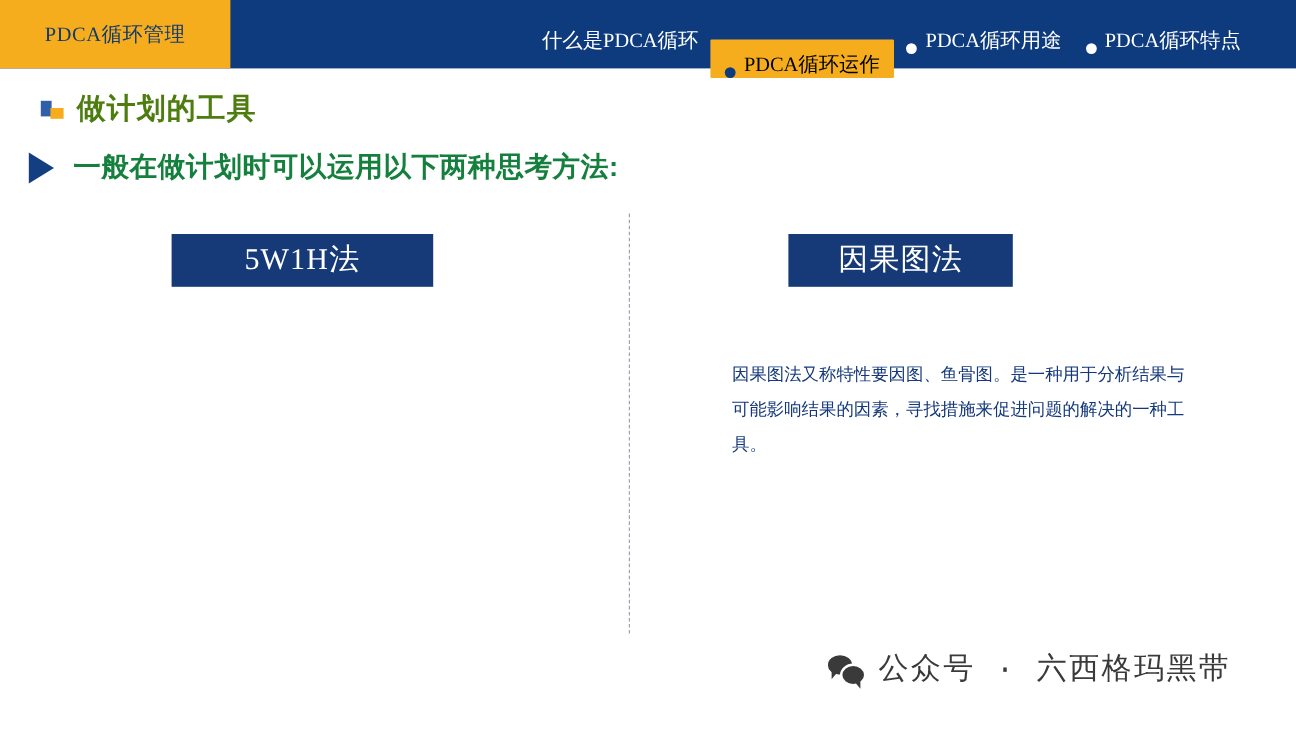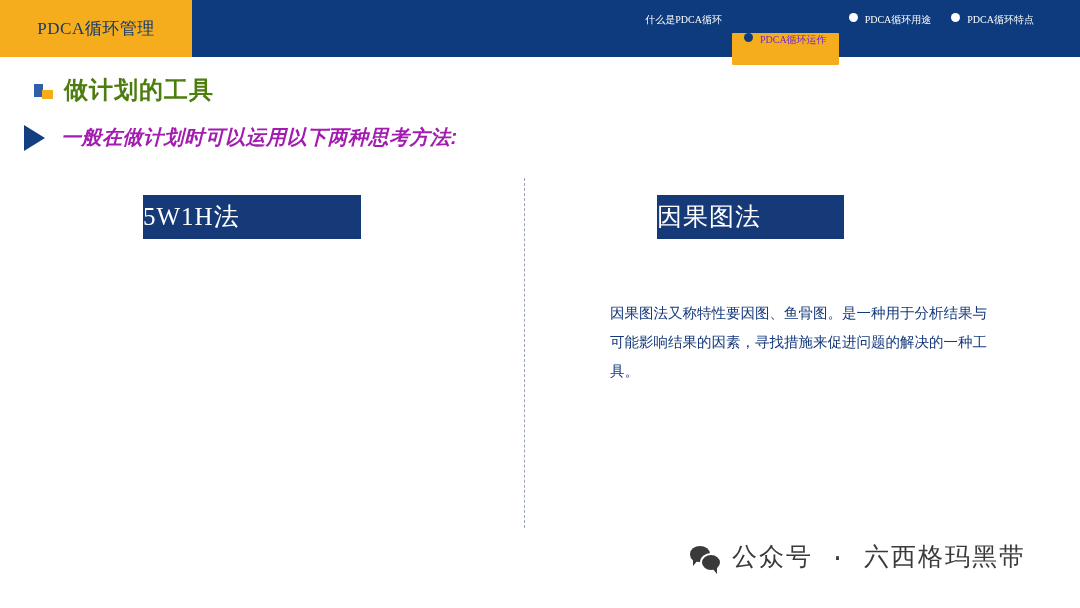--- a/index.html
+++ b/index.html
@@ -43,40 +43,40 @@
   .nav {
     flex: 1;
     display: flex;
     align-items: center;
     justify-content: flex-end;
     padding-right: 36px;
     height: 57px;
   }
   .nav-item {
     display: flex;
-    align-items: flex-start;
+    align-items: flex-end;
     color: #ffffff;
-    font-size: 10px;
+    font-size: 17px;
     font-family: "Liberation Serif", serif;
     padding: 0 10px;
     height: 32px;
     box-sizing: border-box;
     white-space: nowrap;
   }
   .nav-item .dot {
     width: 9px;
     height: 9px;
     border-radius: 50%;
     background: #ffffff;
     display: inline-block;
     margin-right: 7px;
   }
   .nav-item.active {
     background: #f5ad1e;
-    color: #6d28d9;
+    color: #000000;
     border-radius: 1px;
     padding: 0 12px;
     margin-top: 41px;
   }
   .nav-item.active .dot {
     background: #0d3b7e;
   }
   .nav-item.plain {
     padding-left: 4px;
   }
@@ -125,25 +125,24 @@
   }
   .tri {
     width: 0;
     height: 0;
     border-top: 13px solid transparent;
     border-bottom: 13px solid transparent;
     border-left: 21px solid #133f80;
     margin-right: 16px;
   }
   .subhead-text {
-    font-size: 20px;
+    font-size: 23px;
     font-weight: bold;
-    color: #a21caf;
+    color: #15803d;
     letter-spacing: 0.5px;
-    font-style: italic;
   }
 
   
   .v-divider {
     position: absolute;
     left: 524px;
     top: 178px;
     height: 350px;
     border-left: 1px dashed #9aa4b5;
   }
@@ -154,20 +153,21 @@
     top: 195px;
   }
   .col.left  { left: 78px;  width: 400px; }
   .col.right { left: 592px; width: 400px; }
 
   .card-title {
     background: #153a77;
     color: #ffffff;
     font-family: "Liberation Serif", serif;
     font-size: 25px;
+    text-align: center;
     height: 44px;
     line-height: 44px;
     letter-spacing: 1px;
   }
   .col.left .card-title  { width: 218px; margin-left: 65px; }
   .col.right .card-title { width: 187px; margin-left: 65px; }
 
   .body-text {
     margin-top: 60px;
     color: #14387a;

